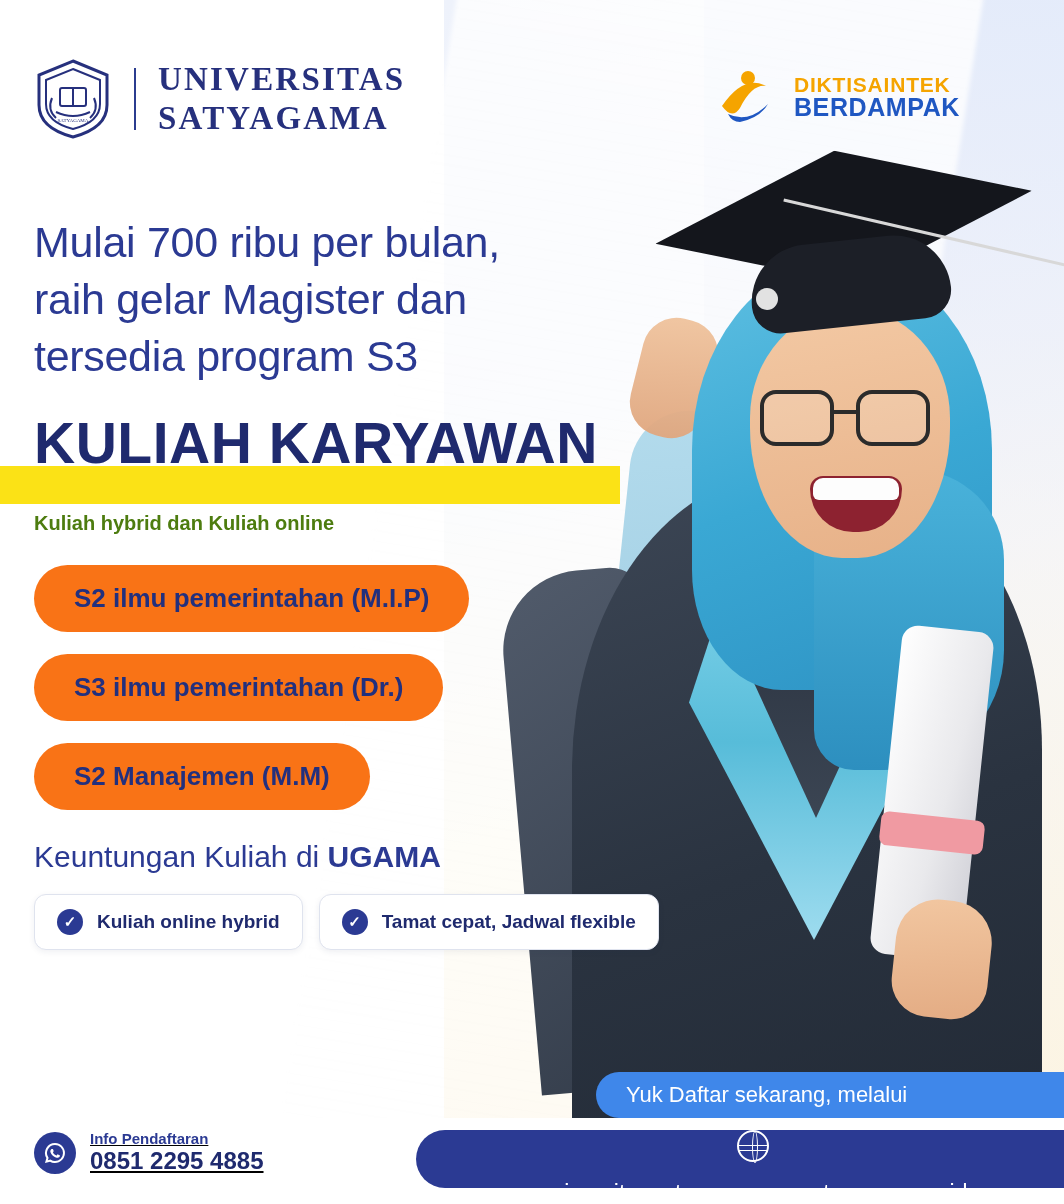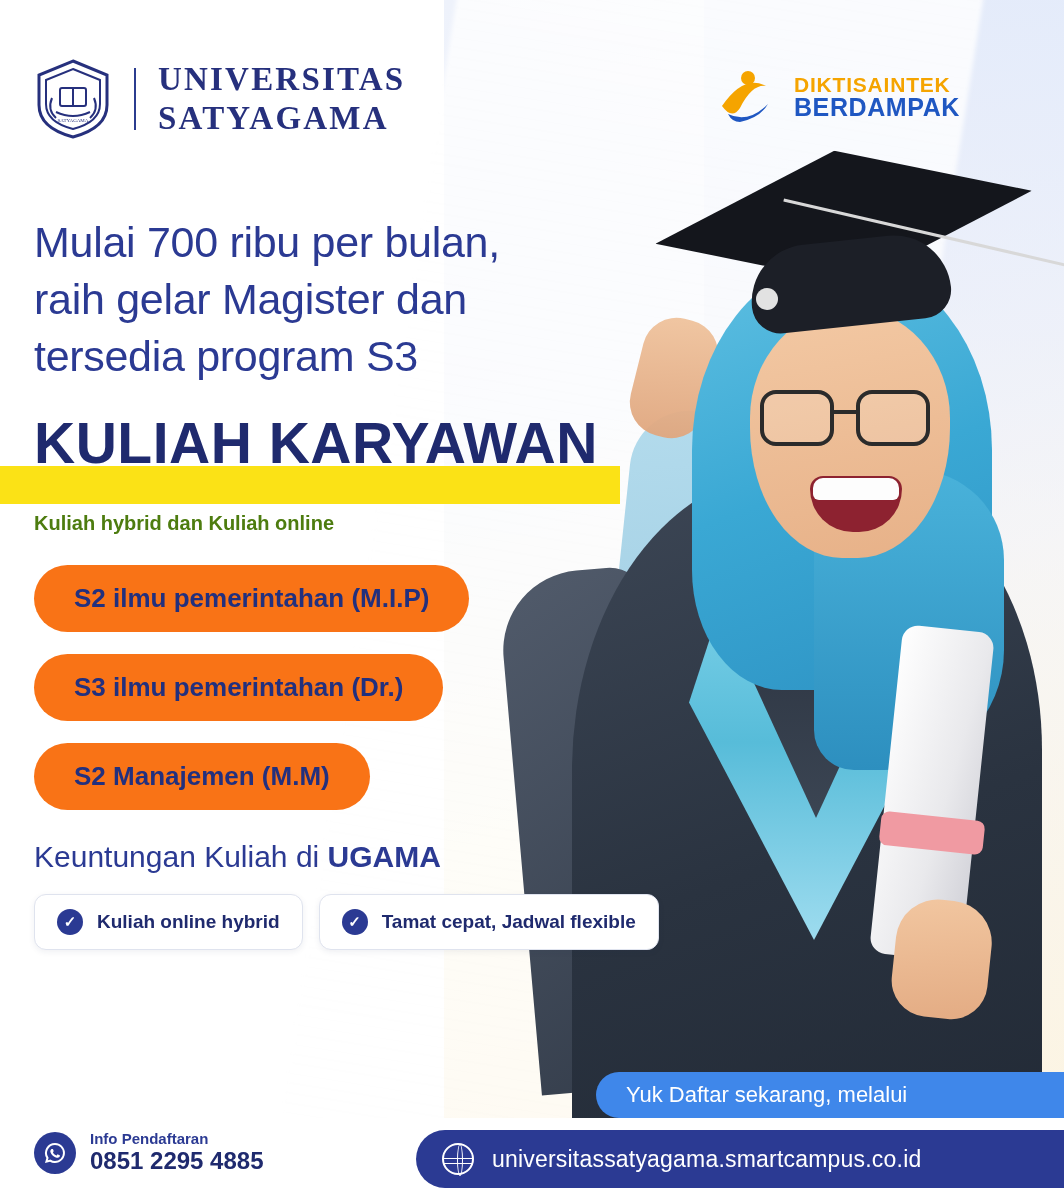--- a/index.html
+++ b/index.html
@@ -292,37 +292,38 @@
     background: #fff;
     z-index: 6;
   }
   .url-bar {
     position: absolute; left: 416px; top: 12px;
     width: 648px; height: 58px;
     background: #2b3a93;
     border-radius: 30px 0 0 30px;
     display: flex; align-items: center; gap: 18px;
     padding-left: 26px;
+    flex-direction: column;
   }
   .globe {
     width: 32px; height: 32px; border-radius: 50%;
     border: 2px solid #fff; position: relative; flex: 0 0 auto;
   }
   .globe::before {
     content: ""; position: absolute; left: 13px; top: -1px;
     width: 4px; height: 30px; border: 1px solid #fff; border-radius: 50%;
   }
   .globe::after {
     content: ""; position: absolute; left: -1px; top: 13px;
     width: 30px; height: 4px; border-top: 1px solid #fff; border-bottom: 1px solid #fff;
   }
   .url-text { color: #fff; font-size: 23px; letter-spacing: 0.2px; }
   .contact {
     position: absolute; left: 34px; top: 12px;
-    display: flex; align-items: center; gap: 14px;
+    display: flex; align-items: center; gap: 14px; text-decoration: underline;
   }
   .wa {
     width: 42px; height: 42px; border-radius: 50%;
     background: #2b3a93; color: #fff;
     display: flex; align-items: center; justify-content: center;
     font-size: 22px;
   }
   .contact-label { color: #2b3a93; font-size: 15px; font-weight: bold; }
   .contact-phone { color: #1f2a6e; font-size: 24px; font-weight: bold; }
 </style>

